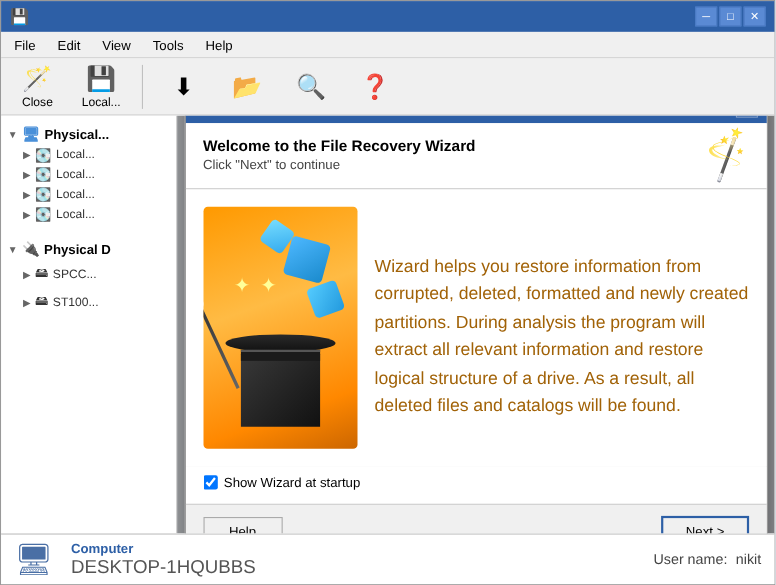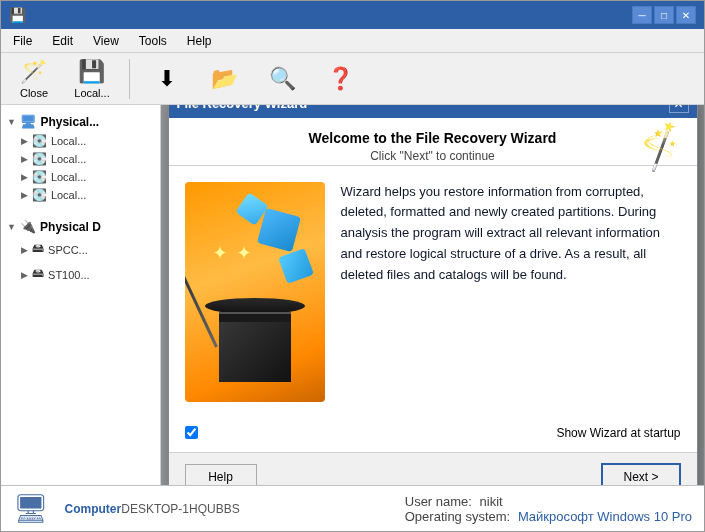--- a/index.html
+++ b/index.html
@@ -142,23 +142,23 @@
     .status-bar {
       background: white;
       border-top: 1px solid #c0c0c0;
       display: flex;
       align-items: center;
       height: 46px;
       padding: 0 12px;
       gap: 16px;
     }
     .status-icon { font-size: 28px; color: #4a6fa5; }
-    .status-info { display: flex; flex-direction: row; }
+    .status-info { display: flex; flex-direction: column; }
     .status-main { font-weight: bold; font-size: 12px; color: #2d5fa6; }
-    .status-sub { font-size: 12px; color: #555; }
+    .status-sub { font-size: 17px; color: #555; }
     .status-right { margin-left: auto; display: flex; flex-direction: column; font-size: 13px; color: #444; }
 
     
     .modal-overlay {
       position: absolute;
       top: 0; left: 0; right: 0; bottom: 0;
       background: rgba(0,0,0,0.35);
       display: flex;
       align-items: center;
       justify-content: center;
@@ -188,23 +188,22 @@
       background: transparent;
       border: 1px solid rgba(255,255,255,0.4);
       color: white;
       cursor: pointer;
       font-size: 12px;
       display: flex; align-items: center; justify-content: center;
     }
 
     .modal-header {
       background: white;
-      padding: 12px 16px 2px 16px;
+      padding: 12px 16px 14px 16px;
       border-bottom: 1px solid #d0d0d0;
-      text-align: center;
     }
     .modal-title-text {
       font-size: 14px;
       font-weight: bold;
       color: #000;
       margin-bottom: 3px;
     }
     .modal-subtitle {
       font-size: 12px;
       color: #444;
@@ -293,34 +292,34 @@
       position: absolute;
       top: 60px;
       left: 28px;
       color: #ffff99;
       font-size: 18px;
       letter-spacing: 2px;
     }
 
     .modal-text {
       flex: 1;
-      font-size: 13px;
-      color: #0f172a;
+      font-size: 16px;
+      color: #a16207;
       line-height: 1.6;
+      margin-top: 42px;
     }
     .modal-text p { margin-bottom: 12px; }
 
     .modal-checkbox-row {
       background: white;
       padding: 8px 16px 12px 16px;
       display: flex;
       align-items: center;
       gap: 6px;
       font-size: 12px;
-      justify-content: space-between;
     }
     .modal-footer {
       background: #f0f0f0;
       border-top: 1px solid #d0d0d0;
       padding: 10px 16px;
       display: flex;
       align-items: center;
       justify-content: space-between;
     }
     .footer-btn {
@@ -503,20 +502,16 @@
     <span class="status-icon">🖥</span>
     <div class="status-info">
       <span class="status-main">Computer</span>
       <span class="status-sub">DESKTOP-1HQUBBS</span>
     </div>
     <div class="status-right">
       <span>
         <span>User name:</span>
         <span style="margin-left:4px;">nikit</span>
       </span>
-      <span>
-        <span>Operating system:</span>
-        <span style="margin-left:4px;color:#2d5fa6;">Майкрософт Windows 10 Pro</span>
-      </span>
     </div>
   </div>
 
 </div>
 
 </body></html>

